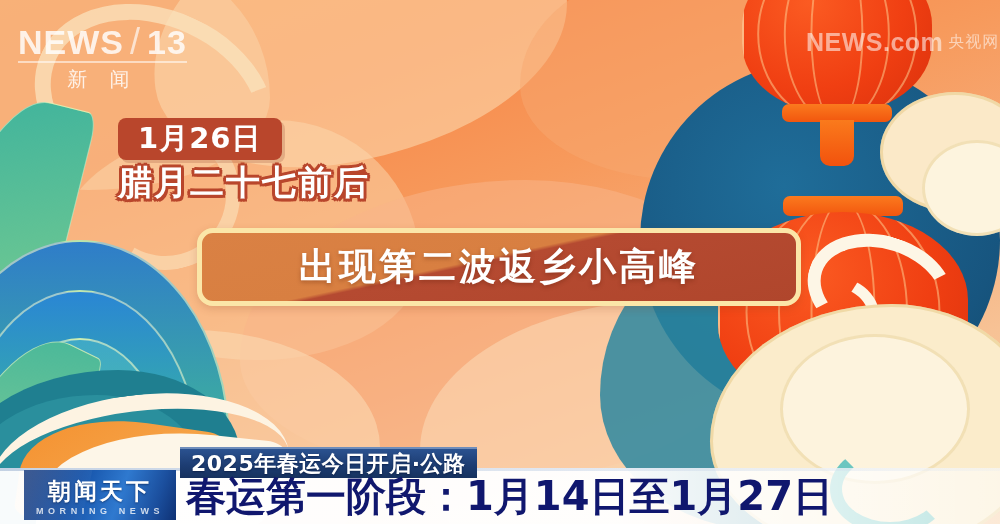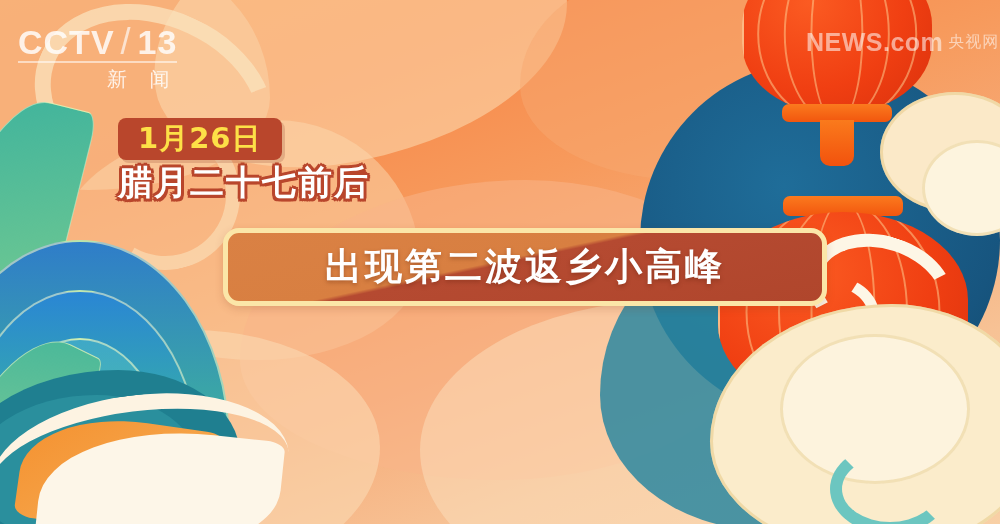--- a/index.html
+++ b/index.html
@@ -101,47 +101,47 @@
   .creamcloud2{position:absolute;right:30px;bottom:40px;width:190px;height:150px;
      background:#fdf3dd;border-radius:50%;box-shadow:inset 0 0 0 3px rgba(226,196,122,.4);}
   .tealswirl{position:absolute;right:50px;bottom:-10px;width:120px;height:90px;
      border:12px solid #6cc6c0;border-radius:50%;border-right-color:transparent;border-top-color:transparent;}
 
   
   .cctv13{position:absolute;left:18px;top:24px;color:rgba(255,255,255,.82);
      letter-spacing:1px;user-select:none;}
   .cctv13 .row1{display:flex;align-items:center;gap:6px;font-size:34px;font-weight:bold;line-height:1;}
   .cctv13 .slash{font-weight:300;font-size:36px;opacity:.8;}
-  .cctv13 .row2{text-align:right;font-size:20px;letter-spacing:8px;margin-top:3px;
+  .cctv13 .row2{text-align:center;font-size:20px;letter-spacing:8px;margin-top:3px;
      font-family:"DejaVu Sans",sans-serif;}
   .cctv13 .uline{height:2px;background:rgba(255,255,255,.55);margin:1px 0 2px;}
 
   
   .watermark{position:absolute;left:806px;top:28px;display:flex;align-items:center;gap:5px;
      color:rgba(255,255,255,.55);font-size:25px;font-weight:bold;letter-spacing:.5px;user-select:none;}
   .watermark .wm-cn{font-size:16px;font-weight:normal;font-family:"DejaVu Sans",sans-serif;letter-spacing:1px;text-align:center;}
 
   
   .datebadge{position:absolute;left:118px;top:118px;height:42px;padding:0 20px;
      display:flex;align-items:center;justify-content:center;
      background:#b9462c;border-radius:8px 8px 8px 8px;
      box-shadow:3px 3px 0 rgba(120,40,20,.18);}
-  .datebadge span{color:#fde047;font-size:29px;font-weight:bold;letter-spacing:1px;
+  .datebadge span{color:#ffffff;font-size:29px;font-weight:bold;letter-spacing:1px;
      font-family:"DejaVu Sans",sans-serif;}
 
   .subdate{position:absolute;left:118px;top:160px;font-size:34px;font-weight:bold;
      color:#ffffff;letter-spacing:2px;font-family:"DejaVu Sans",sans-serif;
      text-shadow:
        -2.5px -2.5px 0 #b9462c, 2.5px -2.5px 0 #b9462c,
        -2.5px  2.5px 0 #b9462c, 2.5px  2.5px 0 #b9462c,
         0    -3px 0 #b9462c, 0 3px 0 #b9462c,
        -3px 0 0 #b9462c, 3px 0 0 #b9462c;}
 
   
-  .banner{position:absolute;left:223px;top:228px;width:604px;height:78px;
+  .banner{position:absolute;left:197px;top:228px;width:604px;height:78px;
      border:5px solid #fbe6a8;border-radius:16px;overflow:hidden;
      background:linear-gradient(168deg,#da8144 0%,#d87f41 44%,#b54a31 46%,#b0462c 100%);
      box-shadow:0 3px 8px rgba(120,50,20,.18);}
   .banner-text{position:absolute;inset:0;display:flex;align-items:center;justify-content:center;
      color:#fff;font-size:37px;font-weight:bold;letter-spacing:3px;
      font-family:"DejaVu Sans",sans-serif;
      text-shadow:0 2px 4px rgba(90,30,10,.35);}
 
   
   .lower{position:absolute;left:0;bottom:0;width:1000px;height:56px;}
@@ -243,21 +243,21 @@
     <div class="cloudR" style="left:880px;top:92px;width:150px;height:120px;box-shadow:inset 0 0 0 3px rgba(226,196,122,.45);"></div>
     <div class="cloudR" style="left:922px;top:140px;width:110px;height:96px;background:#fdf4de;box-shadow:inset 0 0 0 3px rgba(226,196,122,.4);"></div>
 
     <div class="creamcloud"></div>
     <div class="creamcloud2"></div>
     <div class="tealswirl"></div>
   </div>
 
   <div class="cctv13">
     <div class="row1">
-      <span>CCTV</span>
+      <span>NEWS</span>
       <span class="slash">/</span>
       <span>13</span>
     </div>
     <div class="uline"></div>
     <div class="row2">新 闻</div>
   </div>
 
   <div class="watermark">
     <span>NEWS.com</span>
     <span class="wm-cn">央视网</span>
@@ -266,14 +266,30 @@
   <div class="datebadge">
     <span>1月26日</span>
   </div>
 
   <div class="subdate">腊月二十七前后</div>
 
   <div class="banner">
     <div class="banner-text">出现第二波返乡小高峰</div>
   </div>
 
+  <div class="lower">
+    <div class="white-strip"></div>
+
+    <div class="kicker">
+      <span>2025年春运今日开启·公路</span>
+    </div>
+
+    <div class="prog-logo">
+      <div class="prog-cn">朝闻天下</div>
+      <div class="prog-en">MORNING NEWS</div>
+    </div>
+
+    <div class="mainline">
+      <span>春运第一阶段：1月14日至1月27日</span>
+    </div>
+  </div>
 
 </div>
 
 </body></html>

